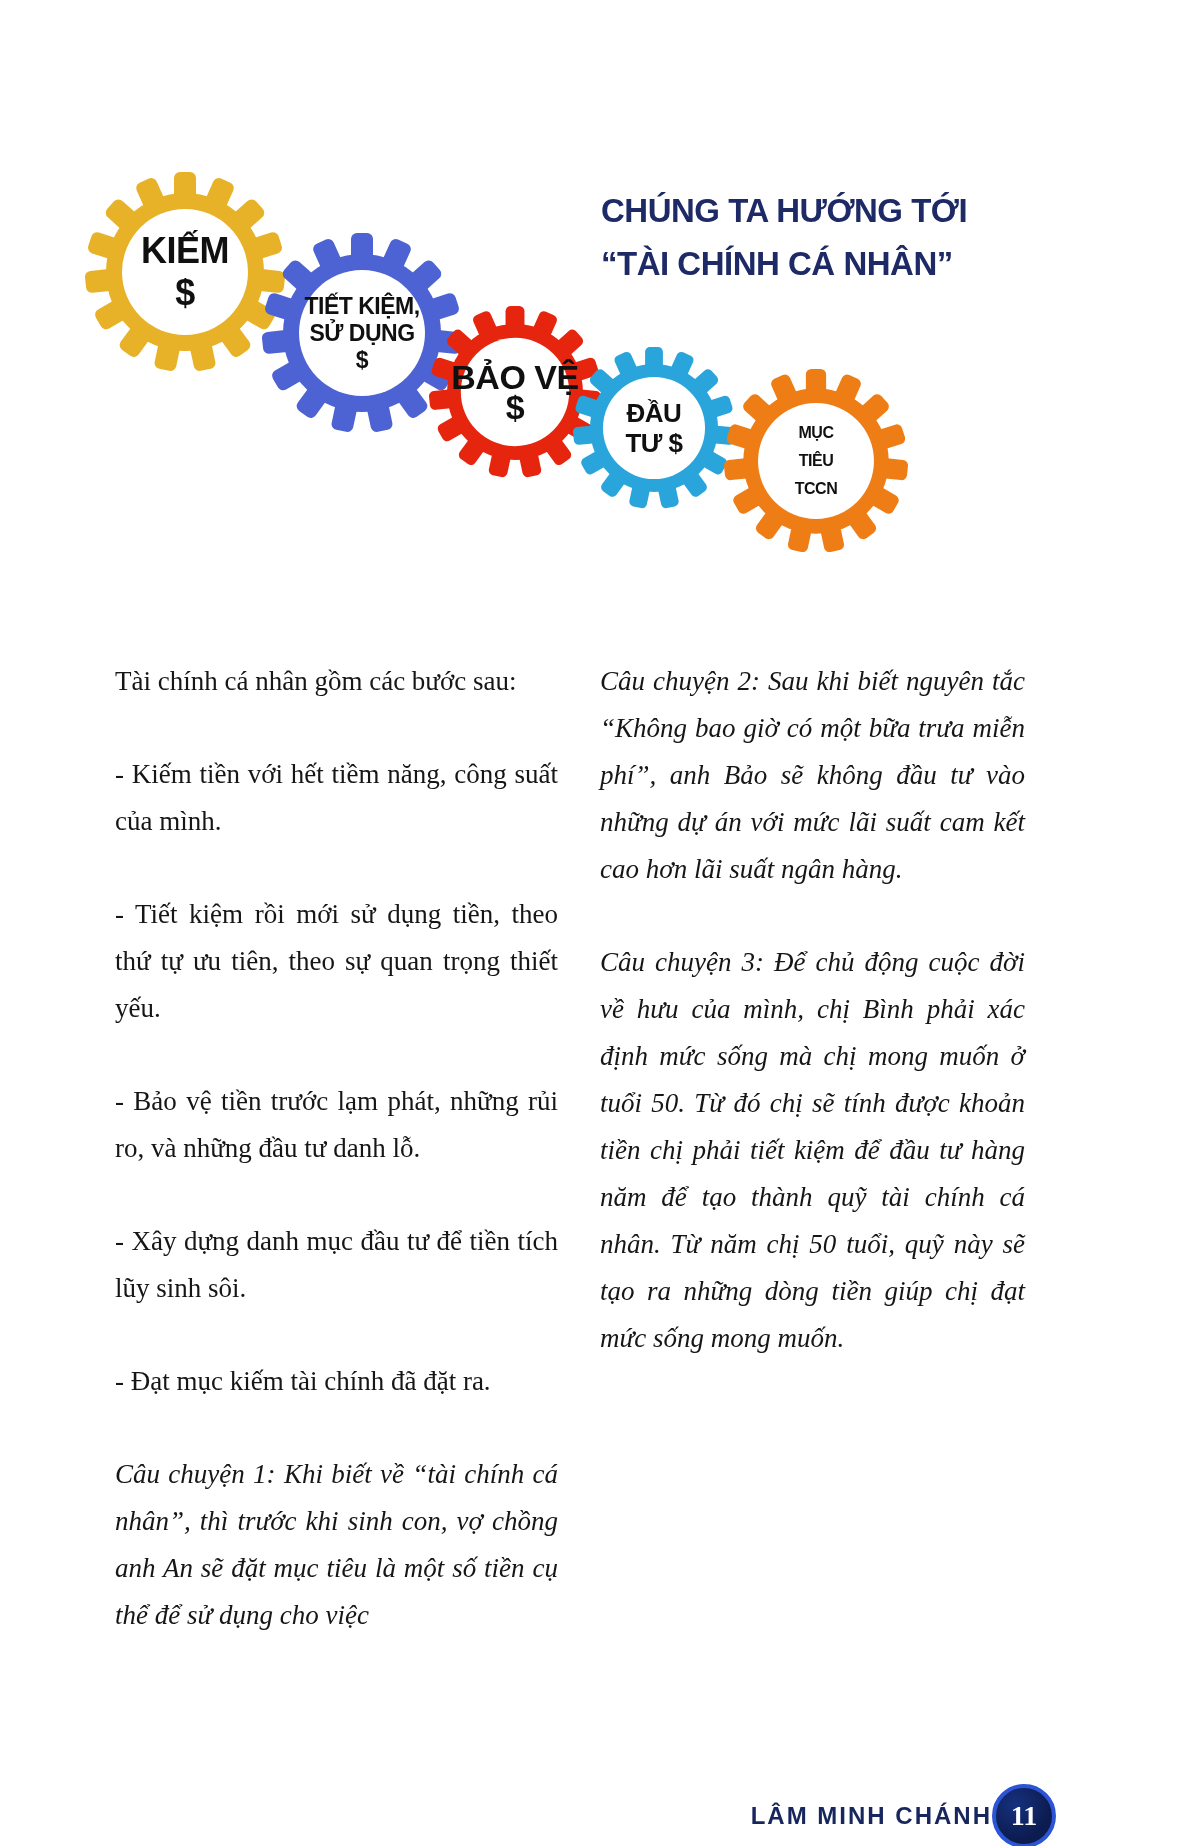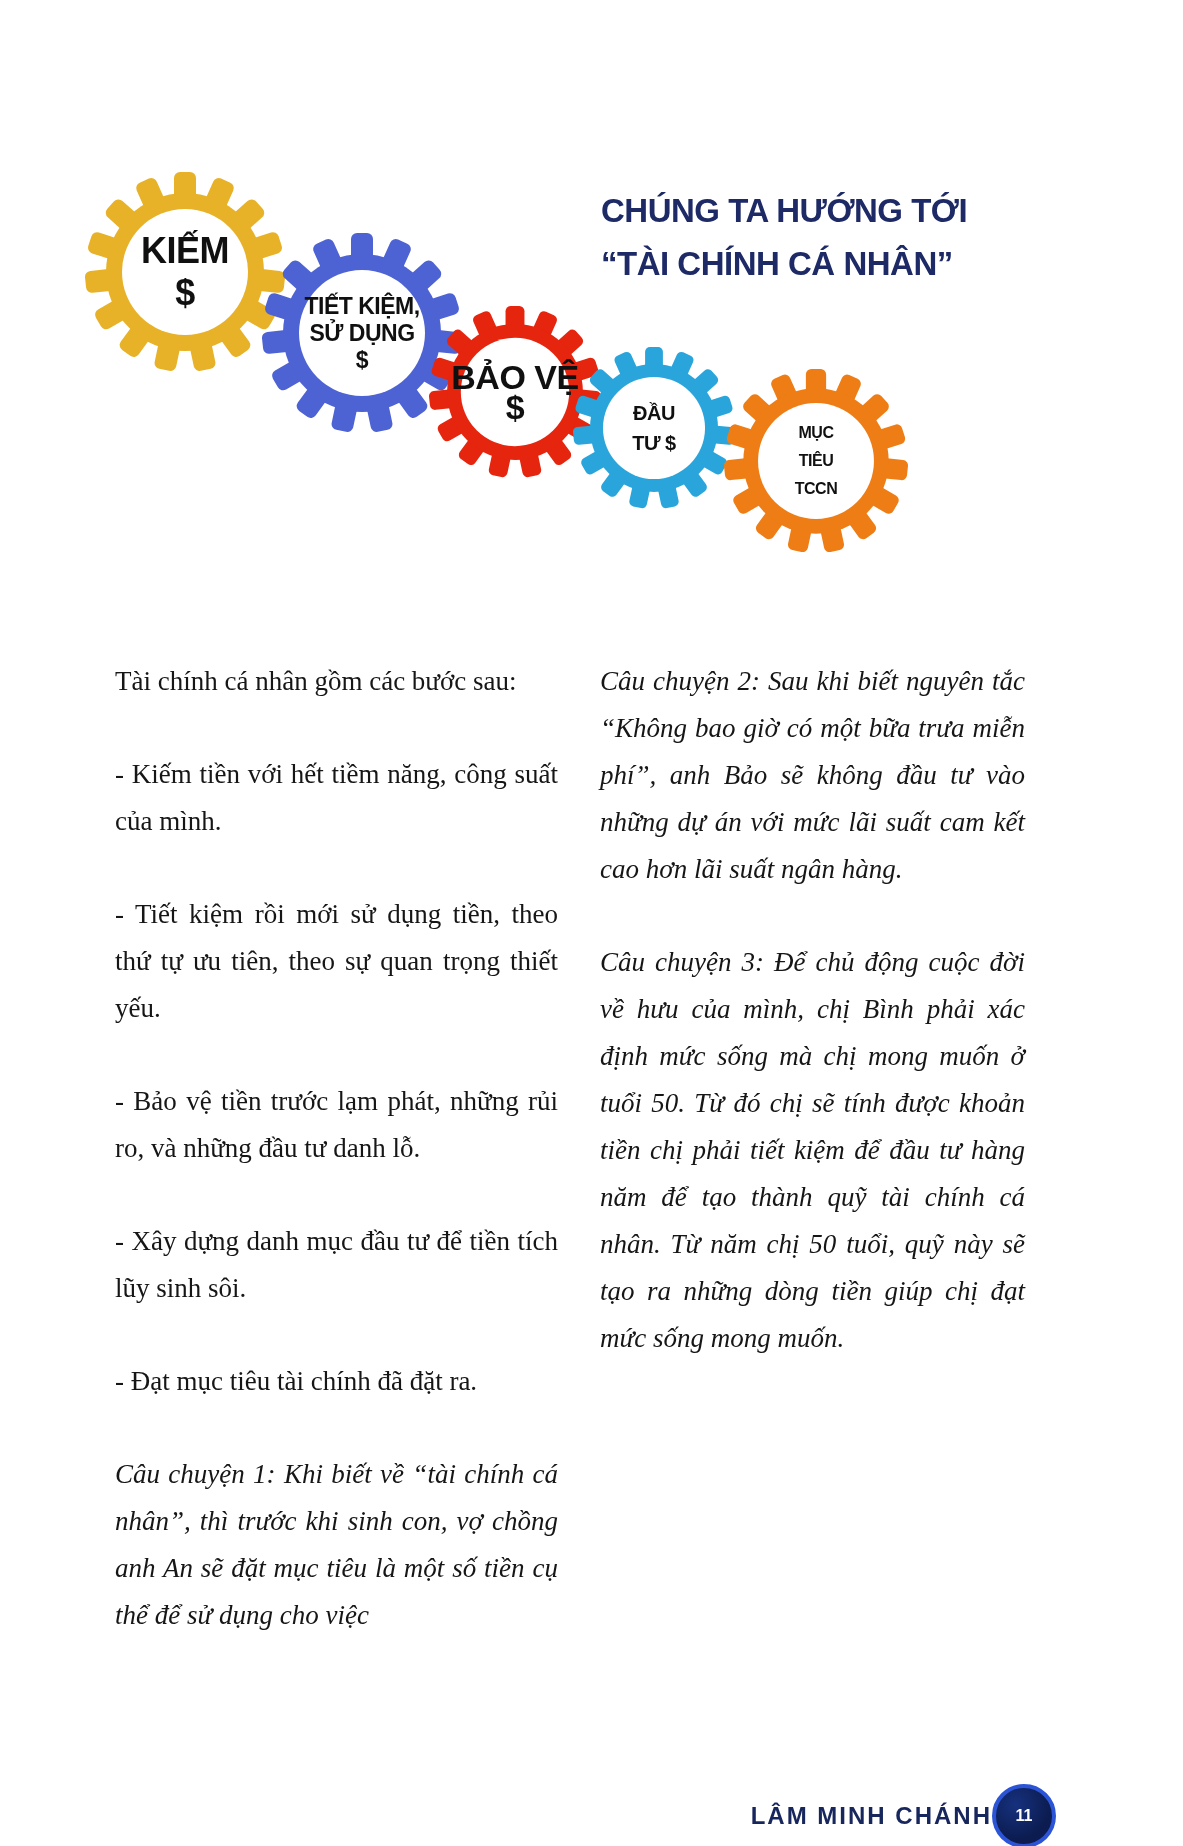--- a/index.html
+++ b/index.html
@@ -23,21 +23,21 @@
     font-family:"Liberation Sans", sans-serif; font-weight:bold; color:#101010;
     white-space:pre-line; z-index:2; letter-spacing:-0.5px;
   }
   .gear1 { left:85px;  top:172px; width:200px; height:200px; }
   .gear1 .gear-label { font-size:36px; line-height:42px; }
   .gear2 { left:262px; top:233px; width:200px; height:200px; }
   .gear2 .gear-label { font-size:23px; line-height:27px; }
   .gear3 { left:429px; top:306px; width:172px; height:172px; }
   .gear3 .gear-label { font-size:34px; line-height:30px; }
   .gear4 { left:573px; top:347px; width:162px; height:162px; }
-  .gear4 .gear-label { font-size:20px; line-height:30px; }
+  .gear4 .gear-label { font-size:26px; line-height:30px; }
   .gear5 { left:724px; top:369px; width:184px; height:184px; }
   .gear5 .gear-label { font-size:16px; line-height:28px; }
 
   
   .col {
     position:absolute; top:658px; font-size:27px; line-height:47px;
     color:#161616; text-align:justify;
   }
   .col-left  { left:115px; width:443px; }
   .col-right { left:600px; width:425px; }
@@ -53,22 +53,22 @@
     font-family:"Liberation Sans", sans-serif; font-weight:bold;
     font-size:24px; letter-spacing:2px; color:#17265c;
   }
   .badge {
     width:56px; height:56px; border-radius:50%;
     background:radial-gradient(circle at 35% 30%, #16317e 0%, #0c1c50 65%);
     border:4px solid #2b55d6;
     display:flex; align-items:center; justify-content:center;
   }
   .badge span {
-    color:#ffffff; font-family:Liberation Sans, sans-serif;
-    font-weight:bold; font-size:16px;
+    color:#ffffff; font-family:Liberation Serif, serif;
+    font-weight:bold; font-size:28px;
   }
 </style>
 </head>
 <body>
 
 <div class="page">
 
   <div class="title">
     <div>CHÚNG TA HƯỚNG TỚI</div>
     <div>“TÀI CHÍNH CÁ NHÂN”</div>
@@ -191,21 +191,21 @@
 TIÊU
 TCCN</div>
   </div>
 
   <div class="col col-left">
     <p>Tài chính cá nhân gồm các bước sau:</p>
     <p>- Kiếm tiền với hết tiềm năng, công suất của mình.</p>
     <p>- Tiết kiệm rồi mới sử dụng tiền, theo thứ tự ưu tiên, theo sự quan trọng thiết yếu.</p>
     <p>- Bảo vệ tiền trước lạm phát, những rủi ro, và những đầu tư danh lỗ.</p>
     <p>- Xây dựng danh mục đầu tư để tiền tích lũy sinh sôi.</p>
-    <p>- Đạt mục tiêu tài chính đã đặt ra.</p>
+    <p>- Đạt mục kiếm tài chính đã đặt ra.</p>
     <p class="italic">Câu chuyện 1: Khi biết về “tài chính cá nhân”, thì trước khi sinh con, vợ chồng anh An sẽ đặt mục tiêu là một số tiền cụ thể để sử dụng cho việc</p>
   </div>
 
   <div class="col col-right">
     <p class="italic">Câu chuyện 2: Sau khi biết nguyên tắc “Không bao giờ có một bữa trưa miễn phí”, anh Bảo sẽ không đầu tư vào những dự án với mức lãi suất cam kết cao hơn lãi suất ngân hàng.</p>
     <p class="italic">Câu chuyện 3: Để chủ động cuộc đời về hưu của mình, chị Bình phải xác định mức sống mà chị mong muốn ở tuổi 50. Từ đó chị sẽ tính được khoản tiền chị phải tiết kiệm để đầu tư hàng năm để tạo thành quỹ tài chính cá nhân. Từ năm chị 50 tuổi, quỹ này sẽ tạo ra những dòng tiền giúp chị đạt mức sống mong muốn.</p>
   </div>
 
   <div class="footer">
     <span class="author">LÂM MINH CHÁNH</span>

